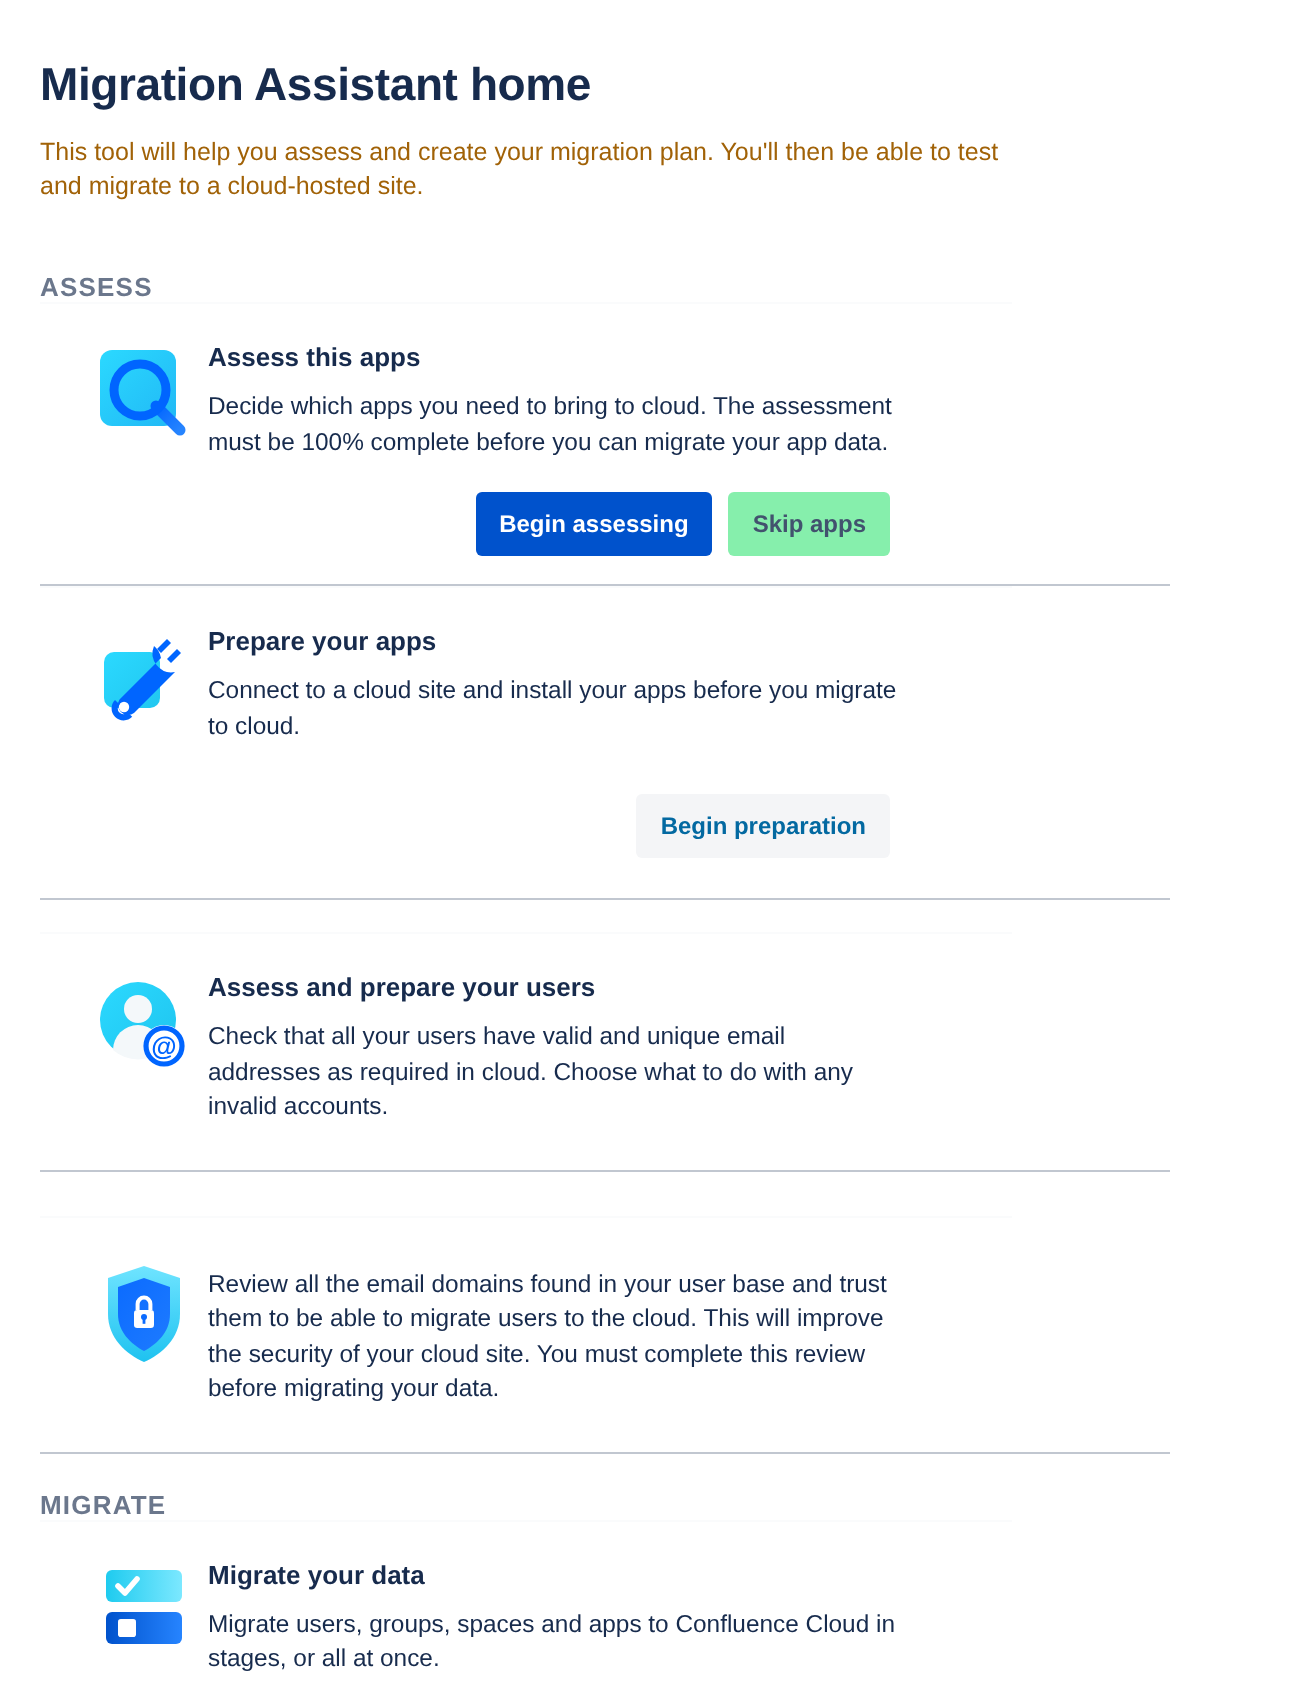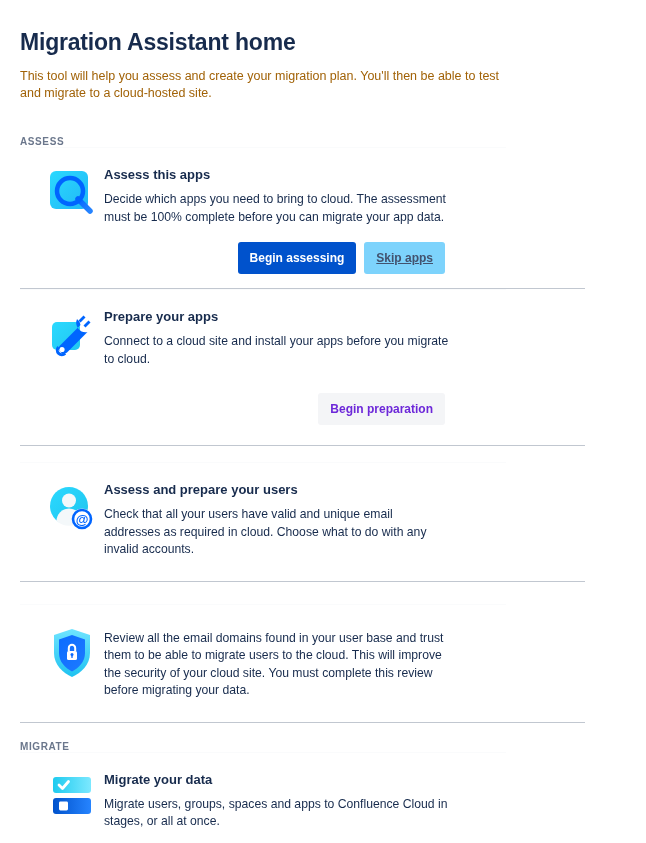--- a/index.html
+++ b/index.html
@@ -30,21 +30,21 @@
   }
   .page-subtitle {
     margin-top: 12px;
     font-size: 12.5px;
     line-height: 17px;
     color: #a16207;
   }
 
   
   .section-label {
-    font-size: 10px;
+    font-size: 13px;
     font-weight: 700;
     letter-spacing: 0.6px;
     color: #6B778C;
     text-transform: uppercase;
   }
   .sec-assess  { margin-top: 34px; }
   .sec-prepare { margin-top: 25px; }
   .sec-migrate { margin-top: 18px; }
 
   
@@ -103,22 +103,22 @@
     font-size: 12px;
     font-weight: 600;
     line-height: 14px;
     border: none;
     border-radius: 3px;
     padding: 9px 12px;
     cursor: pointer;
     white-space: nowrap;
   }
   .btn-primary { background: #0052CC; color: #FFFFFF; }
-  .btn-subtle  { background: #7dd3fc; color: #42526E; text-decoration: underline; }
-  .btn-disabled{ background: #F4F5F7; color: #6d28d9; cursor: not-allowed; }
+  .btn-subtle  { background: #86efac; color: #42526E; }
+  .btn-disabled{ background: #F4F5F7; color: #0369a1; cursor: not-allowed; }
 
   .actions-sp { margin-top: 16px; }
 
   
   .card-pad-bottom-lg { padding-bottom: 14px; }
   .card-pad-bottom-md { padding-bottom: 22px; }
   .card-pad-bottom-sm { padding-bottom: 20px; }
 
   svg { display: block; }
 </style>

